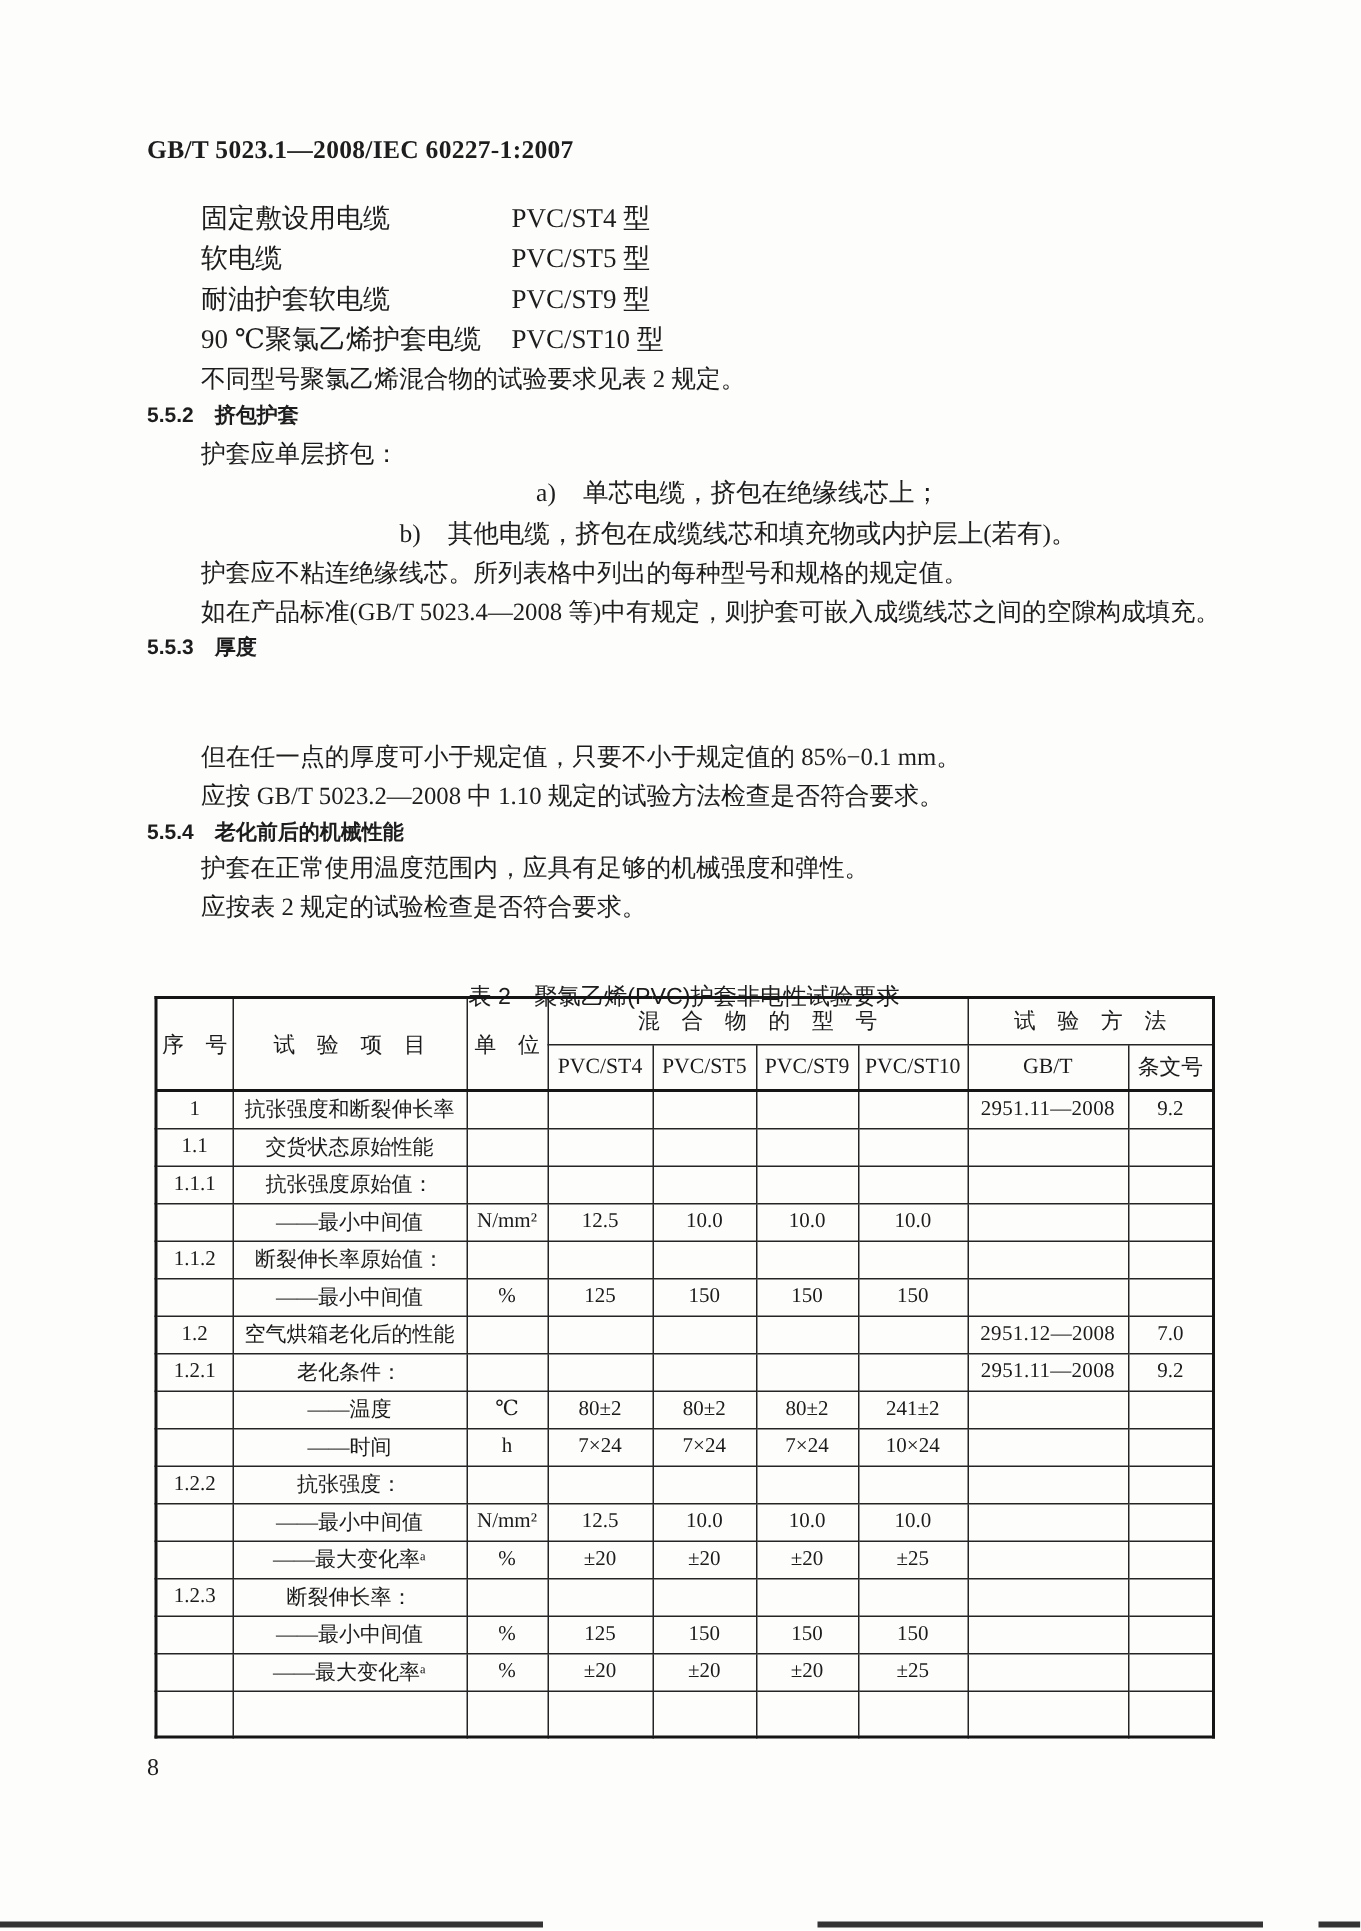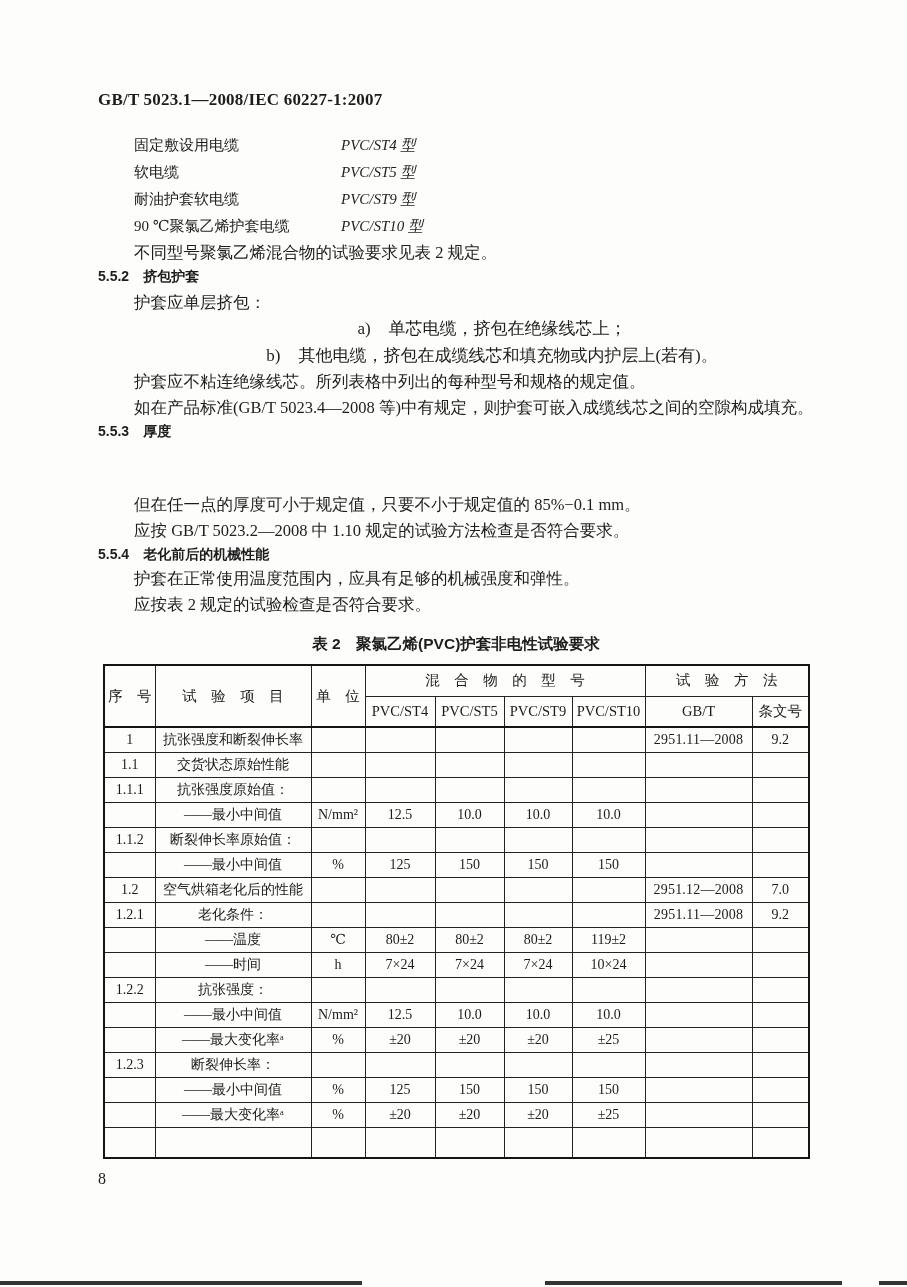--- a/index.html
+++ b/index.html
@@ -13,36 +13,36 @@
   }
   .abs{position:absolute;left:98px;width:716px;}
   .doc-header{
     top:90px;
     font-weight:700;
     font-size:17px;
     letter-spacing:.2px;
     font-family:"Liberation Serif","DejaVu Serif",serif;
   }
   .cable-list{top:132px;}
-  .cable-row{display:flex;height:27px;line-height:27px;font-size:15px;padding-left:36px;}
+  .cable-row{display:flex;height:27px;line-height:27px;font-size:18px;padding-left:36px;}
   .cable-label{width:207px;}
-  .cable-type{flex:1;font-style:italic;}
+  .cable-type{flex:1;}
   .para{font-size:16.5px;line-height:25px;text-align:justify;}
   .indent{text-indent:36px;}
   .sec-h{
     font-family:"Liberation Sans","DejaVu Sans",sans-serif;
     font-weight:700;font-size:14px;line-height:24px;
   }
   .sec-h .num{margin-right:14px;}
   .list-item{font-size:17px;line-height:25px;padding-left:36px;text-align:center;}
   .list-item .marker{margin-right:18px;}
   .tbl-title{
-    top:634px;text-align:center;
+    top:654px;text-align:center;
     font-family:"Liberation Sans","DejaVu Sans",sans-serif;
-    font-weight:700;font-size:15.5px;
+    font-weight:400;font-size:15.5px;
   }
   table.tbl{
     position:absolute;left:103px;top:664px;
     border-collapse:collapse;table-layout:fixed;
     font-size:14px;color:#1b1b1b;
     border:2px solid #151515;
   }
   table.tbl th,table.tbl td{
     border:1px solid #242424;
     padding:0 2px;
@@ -237,21 +237,21 @@
           <td class="c-gbt">2951.11—2008</td>
           <td class="c-clause">9.2</td>
         </tr>
         <tr>
           <td class="c-seq"></td>
           <td class="c-item">——温度</td>
           <td class="c-unit">℃</td>
           <td class="c-val">80±2</td>
           <td class="c-val">80±2</td>
           <td class="c-val">80±2</td>
-          <td class="c-val">119±2</td>
+          <td class="c-val">241±2</td>
           <td class="c-gbt"></td>
           <td class="c-clause"></td>
         </tr>
         <tr>
           <td class="c-seq"></td>
           <td class="c-item">——时间</td>
           <td class="c-unit">h</td>
           <td class="c-val">7×24</td>
           <td class="c-val">7×24</td>
           <td class="c-val">7×24</td>

